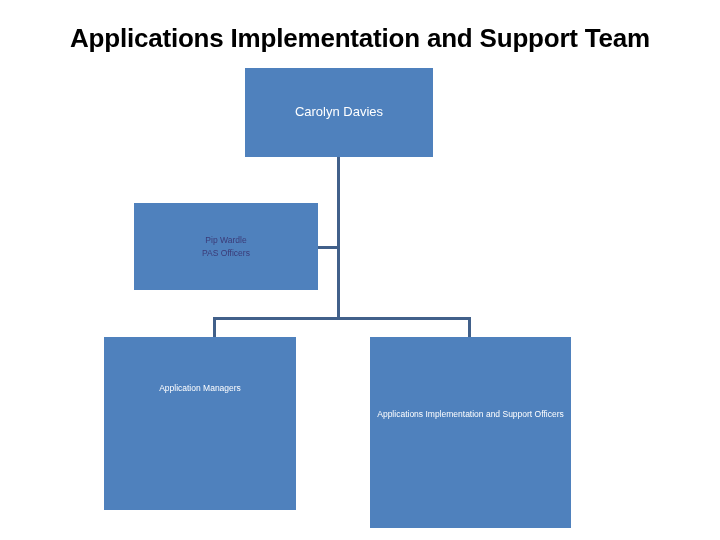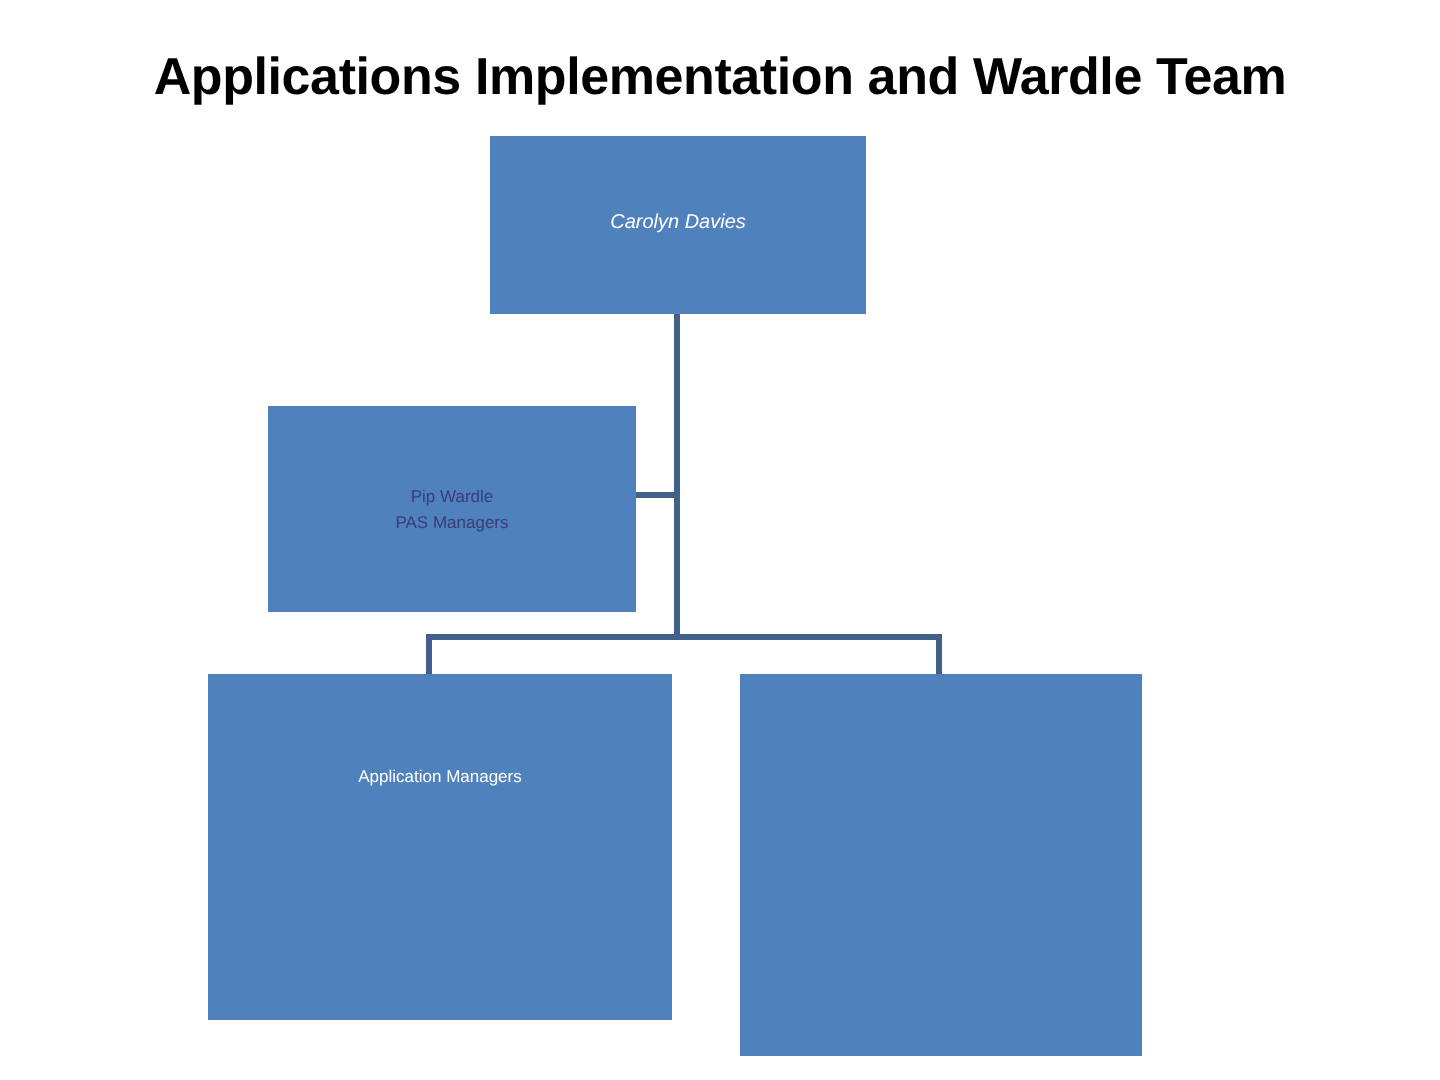--- a/index.html
+++ b/index.html
@@ -52,37 +52,36 @@
   }
   
   #node-implementation-manager {
     left: 245px;
     top: 68px;
     width: 188px;
     height: 89px;
   }
   #node-implementation-manager .box-text {
     color: #FFFFFF;
-    font-size: 10px;
-    font-style: italic;
+    font-size: 13px;
   }
   #node-pas-manager {
     left: 134px;
     top: 203px;
     width: 184px;
-    height: 103px;
+    height: 87px;
   }
   #node-pas-manager .box-text {
     color: #3B3B78;
     font-size: 8.5px;
   }
   #node-application-managers {
     left: 104px;
     top: 337px;
-    width: 232px;
+    width: 192px;
     height: 173px;
   }
   #node-application-managers .box-text {
     color: #FFFFFF;
     font-size: 8.5px;
     position: relative;
     top: -35px;
   }
   #node-support-officers {
     left: 370px;
@@ -130,45 +129,46 @@
     top: 317px;
     width: 3px;
     height: 21px;
   }
 </style>
 </head>
 <body>
 
 <div id="slide">
 
-  <div id="page-title">Applications Implementation and Wardle Team</div>
+  <div id="page-title">Applications Implementation and Support Team</div>
 
   <div class="connector" id="conn-trunk-vertical"></div>
   <div class="connector" id="conn-pas-stub"></div>
   <div class="connector" id="conn-sibling-bar"></div>
   <div class="connector" id="conn-drop-left"></div>
   <div class="connector" id="conn-drop-right"></div>
 
   <div class="org-box" id="node-implementation-manager">
     <div class="box-text">
       <span class="line">Carolyn Davies</span>
     </div>
   </div>
 
   <div class="org-box" id="node-pas-manager">
     <div class="box-text">
       <span class="line">Pip Wardle</span>
-      <span class="line">PAS Managers</span>
+      <span class="line">PAS Officers</span>
     </div>
   </div>
 
   <div class="org-box" id="node-application-managers">
     <div class="box-text">
       <span class="line">Application Managers</span>
     </div>
   </div>
 
   <div class="org-box" id="node-support-officers">
     <div class="box-text">
+      <span class="line">Applications Implementation and Support Officers</span>
     </div>
   </div>
 
 </div>
 
 </body></html>

